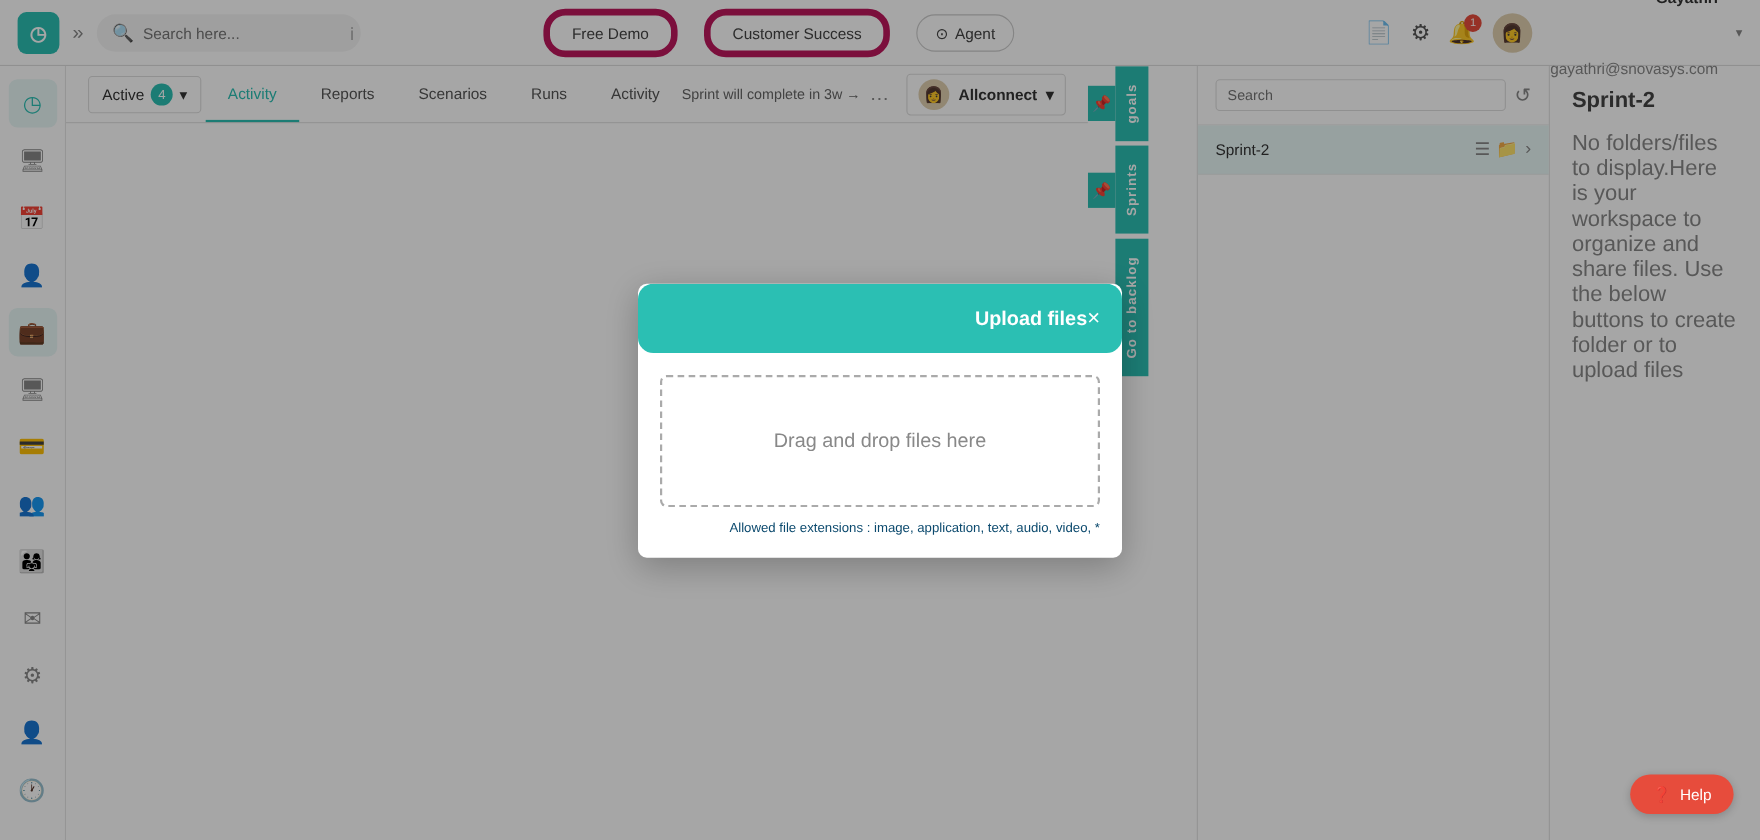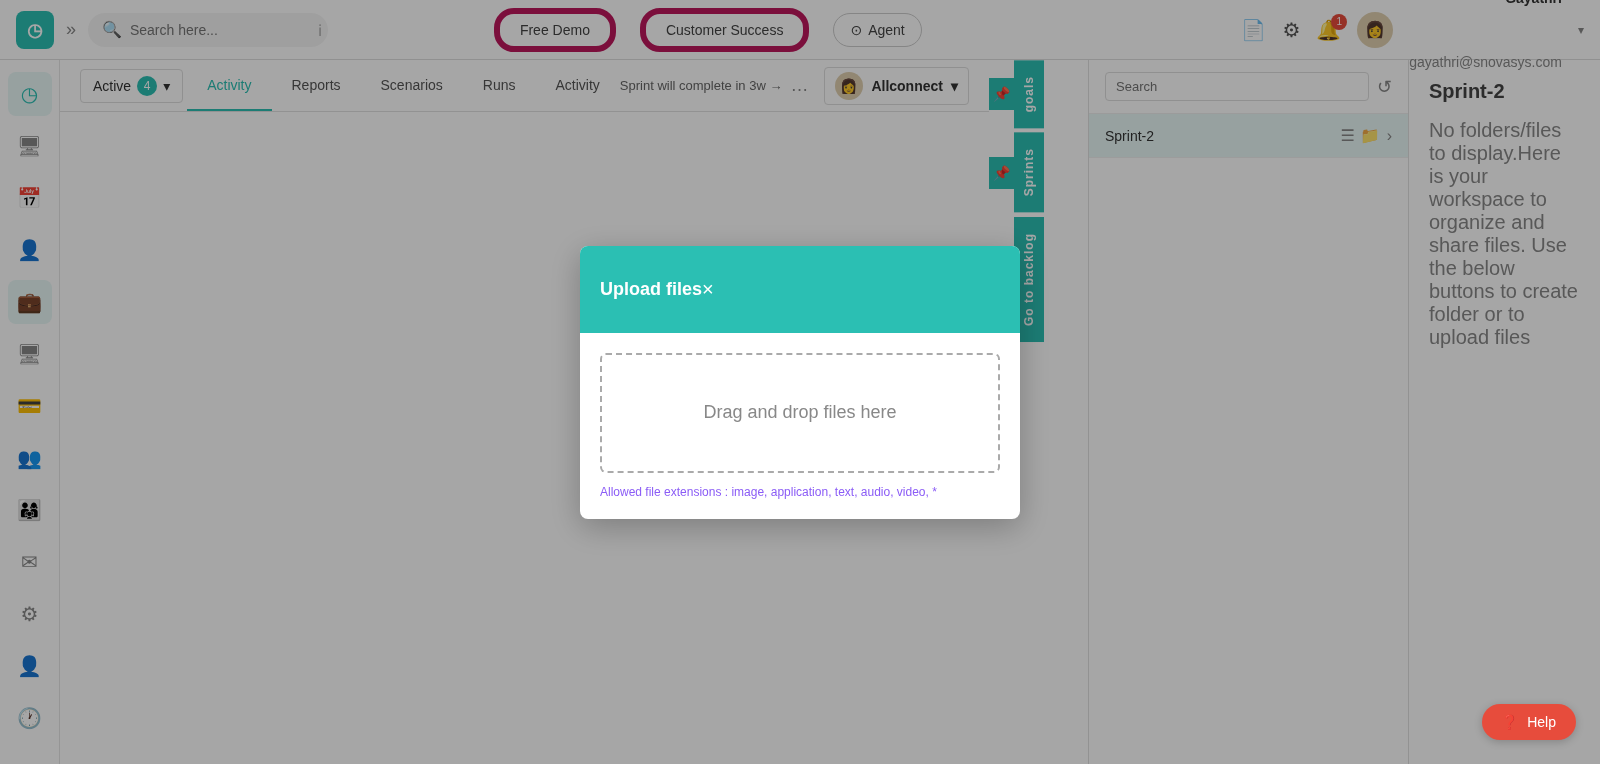--- a/index.html
+++ b/index.html
@@ -129,33 +129,33 @@
       position: fixed; top: 0; left: 0; width: 100%; height: 100%;
       background: rgba(0,0,0,0.35); z-index: 100; display: flex; align-items: center; justify-content: center;
     }
 
     
     .modal {
       background: #fff; border-radius: 8px; width: 440px; overflow: hidden;
       box-shadow: 0 8px 32px rgba(0,0,0,0.25); z-index: 101;
     }
     .modal-header {
-      background: #2bbfb3; color: #fff; padding: 32px 20px;
-      display: flex; align-items: center; justify-content: flex-start;
+      background: #2bbfb3; color: #fff; padding: 20px 20px;
+      display: flex; align-items: center; justify-content: flex-end; border-radius: 14px;
     }
     .modal-title { font-size: 18px; font-weight: 600; }
     .modal-close { font-size: 20px; cursor: pointer; color: #fff; background: none; border: none; }
     .modal-body { padding: 20px; }
     .drop-zone {
       border: 2px dashed #aaa; border-radius: 6px; padding: 40px 20px;
       display: flex; align-items: center; justify-content: center;
       font-size: 18px; color: #888; cursor: pointer;
       min-height: 120px; margin-bottom: 12px;
     }
-    .file-extensions { font-size: 12px; color: #8b5cf6; text-align: left; }
+    .file-extensions { font-size: 12px; color: #0c4a6e; text-align: right; }
 
     
     .help-btn {
       position: fixed; bottom: 24px; right: 24px; background: #e74c3c; color: #fff;
       border: none; border-radius: 24px; padding: 10px 20px; font-size: 14px; cursor: pointer;
       display: flex; align-items: center; gap: 8px; box-shadow: 0 2px 8px rgba(0,0,0,0.2); z-index: 200;
     }
   </style>
 </head>
 <body>

